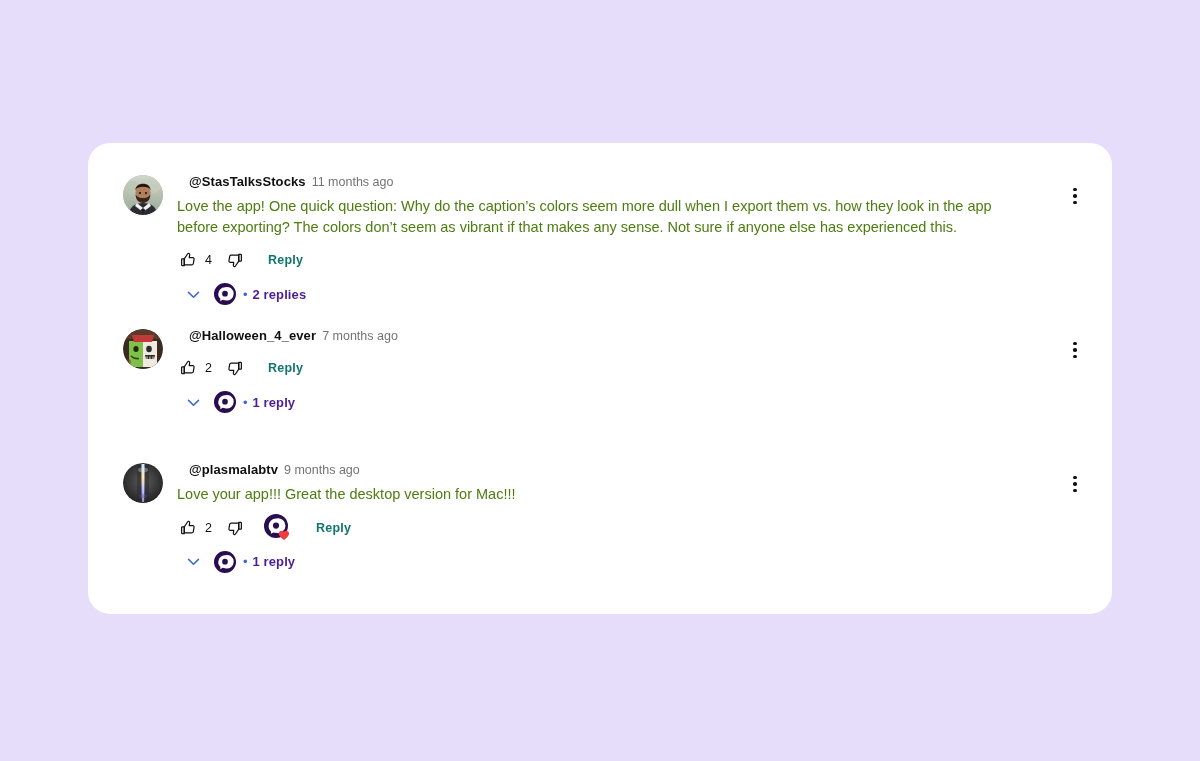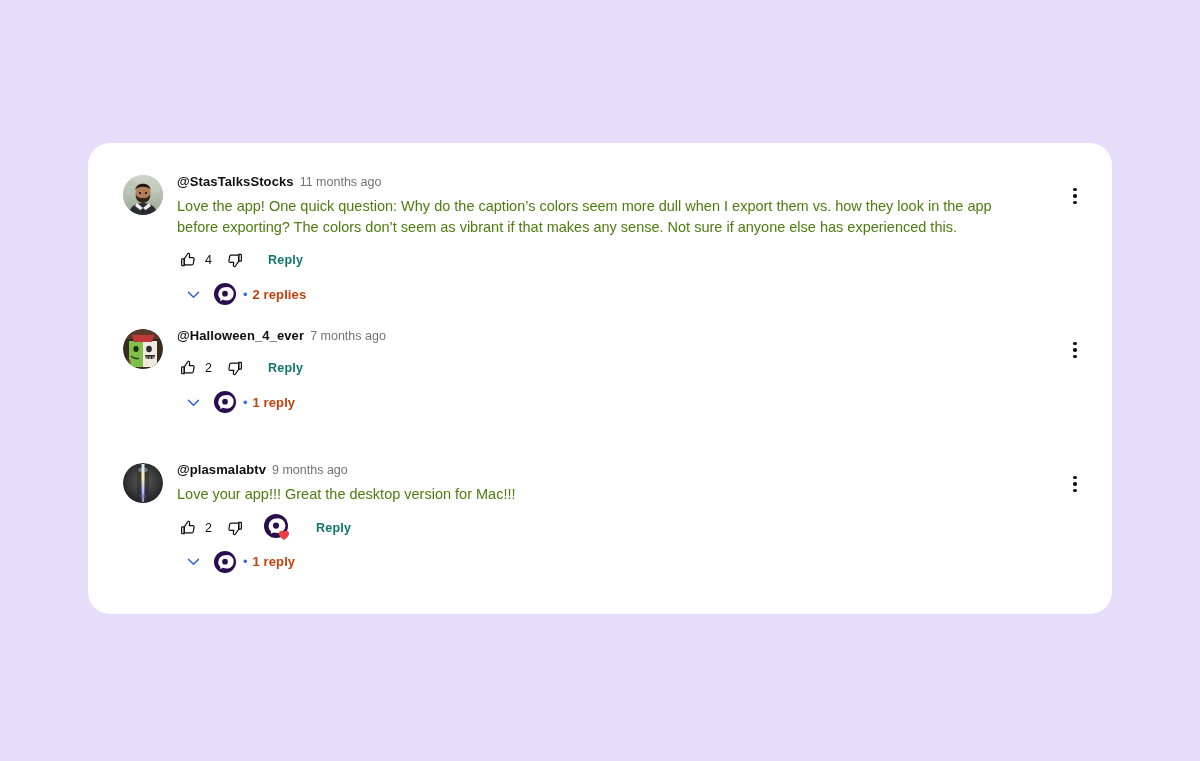--- a/index.html
+++ b/index.html
@@ -69,20 +69,21 @@
     padding-top: 0;
   }
 
   
   .comment-header {
     display: flex;
     align-items: center;
     gap: 6px;
     line-height: 18px;
     height: 18px;
+    margin-left: 12px;
   }
 
   .author {
     font-size: 13px;
     font-weight: bold;
     color: #0f0f0f;
     letter-spacing: 0.1px;
   }
 
   .timestamp {
@@ -190,21 +191,21 @@
   .dot-sep {
     font-size: 13px;
     color: #3b66d8;
     margin: 0 5px 0 7px;
     line-height: 1;
   }
 
   .replies-label {
     font-size: 13px;
     font-weight: bold;
-    color: #c2410c;
+    color: #4c1d95;
     letter-spacing: 0.1px;
   }
 
   
   .kebab {
     position: absolute;
     right: 24px;
     top: 10px;
     width: 26px;
     height: 26px;

